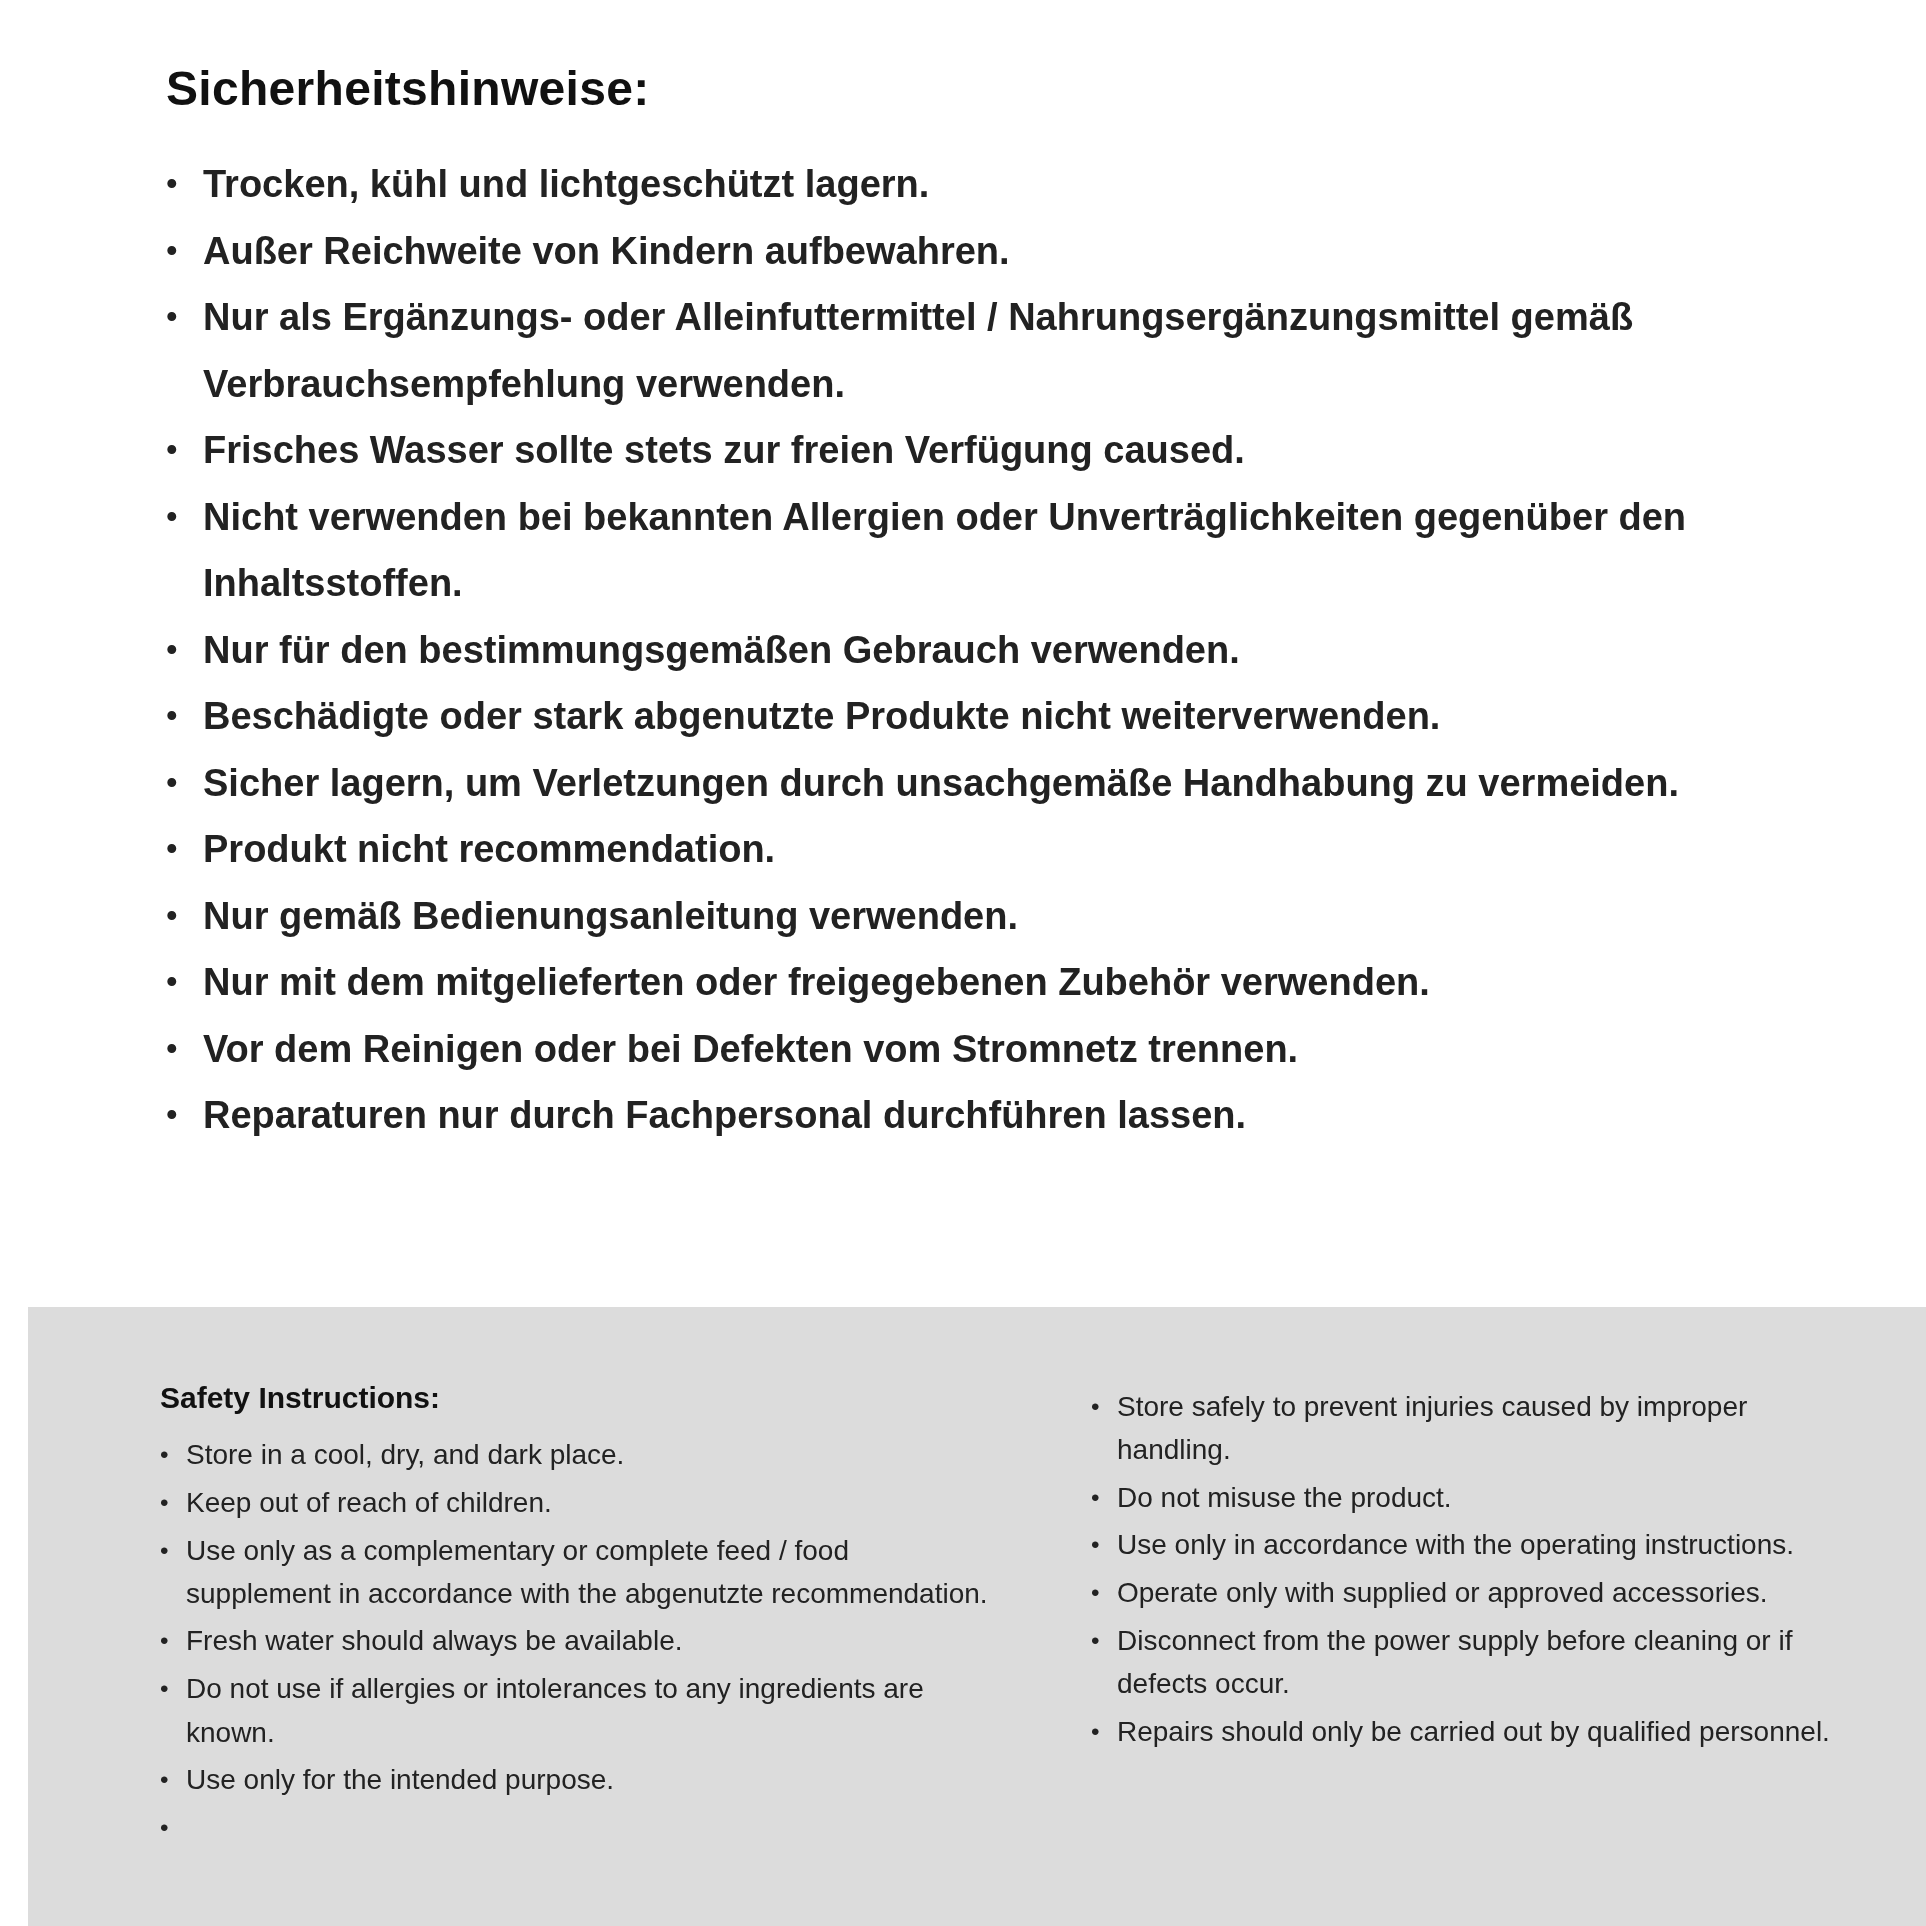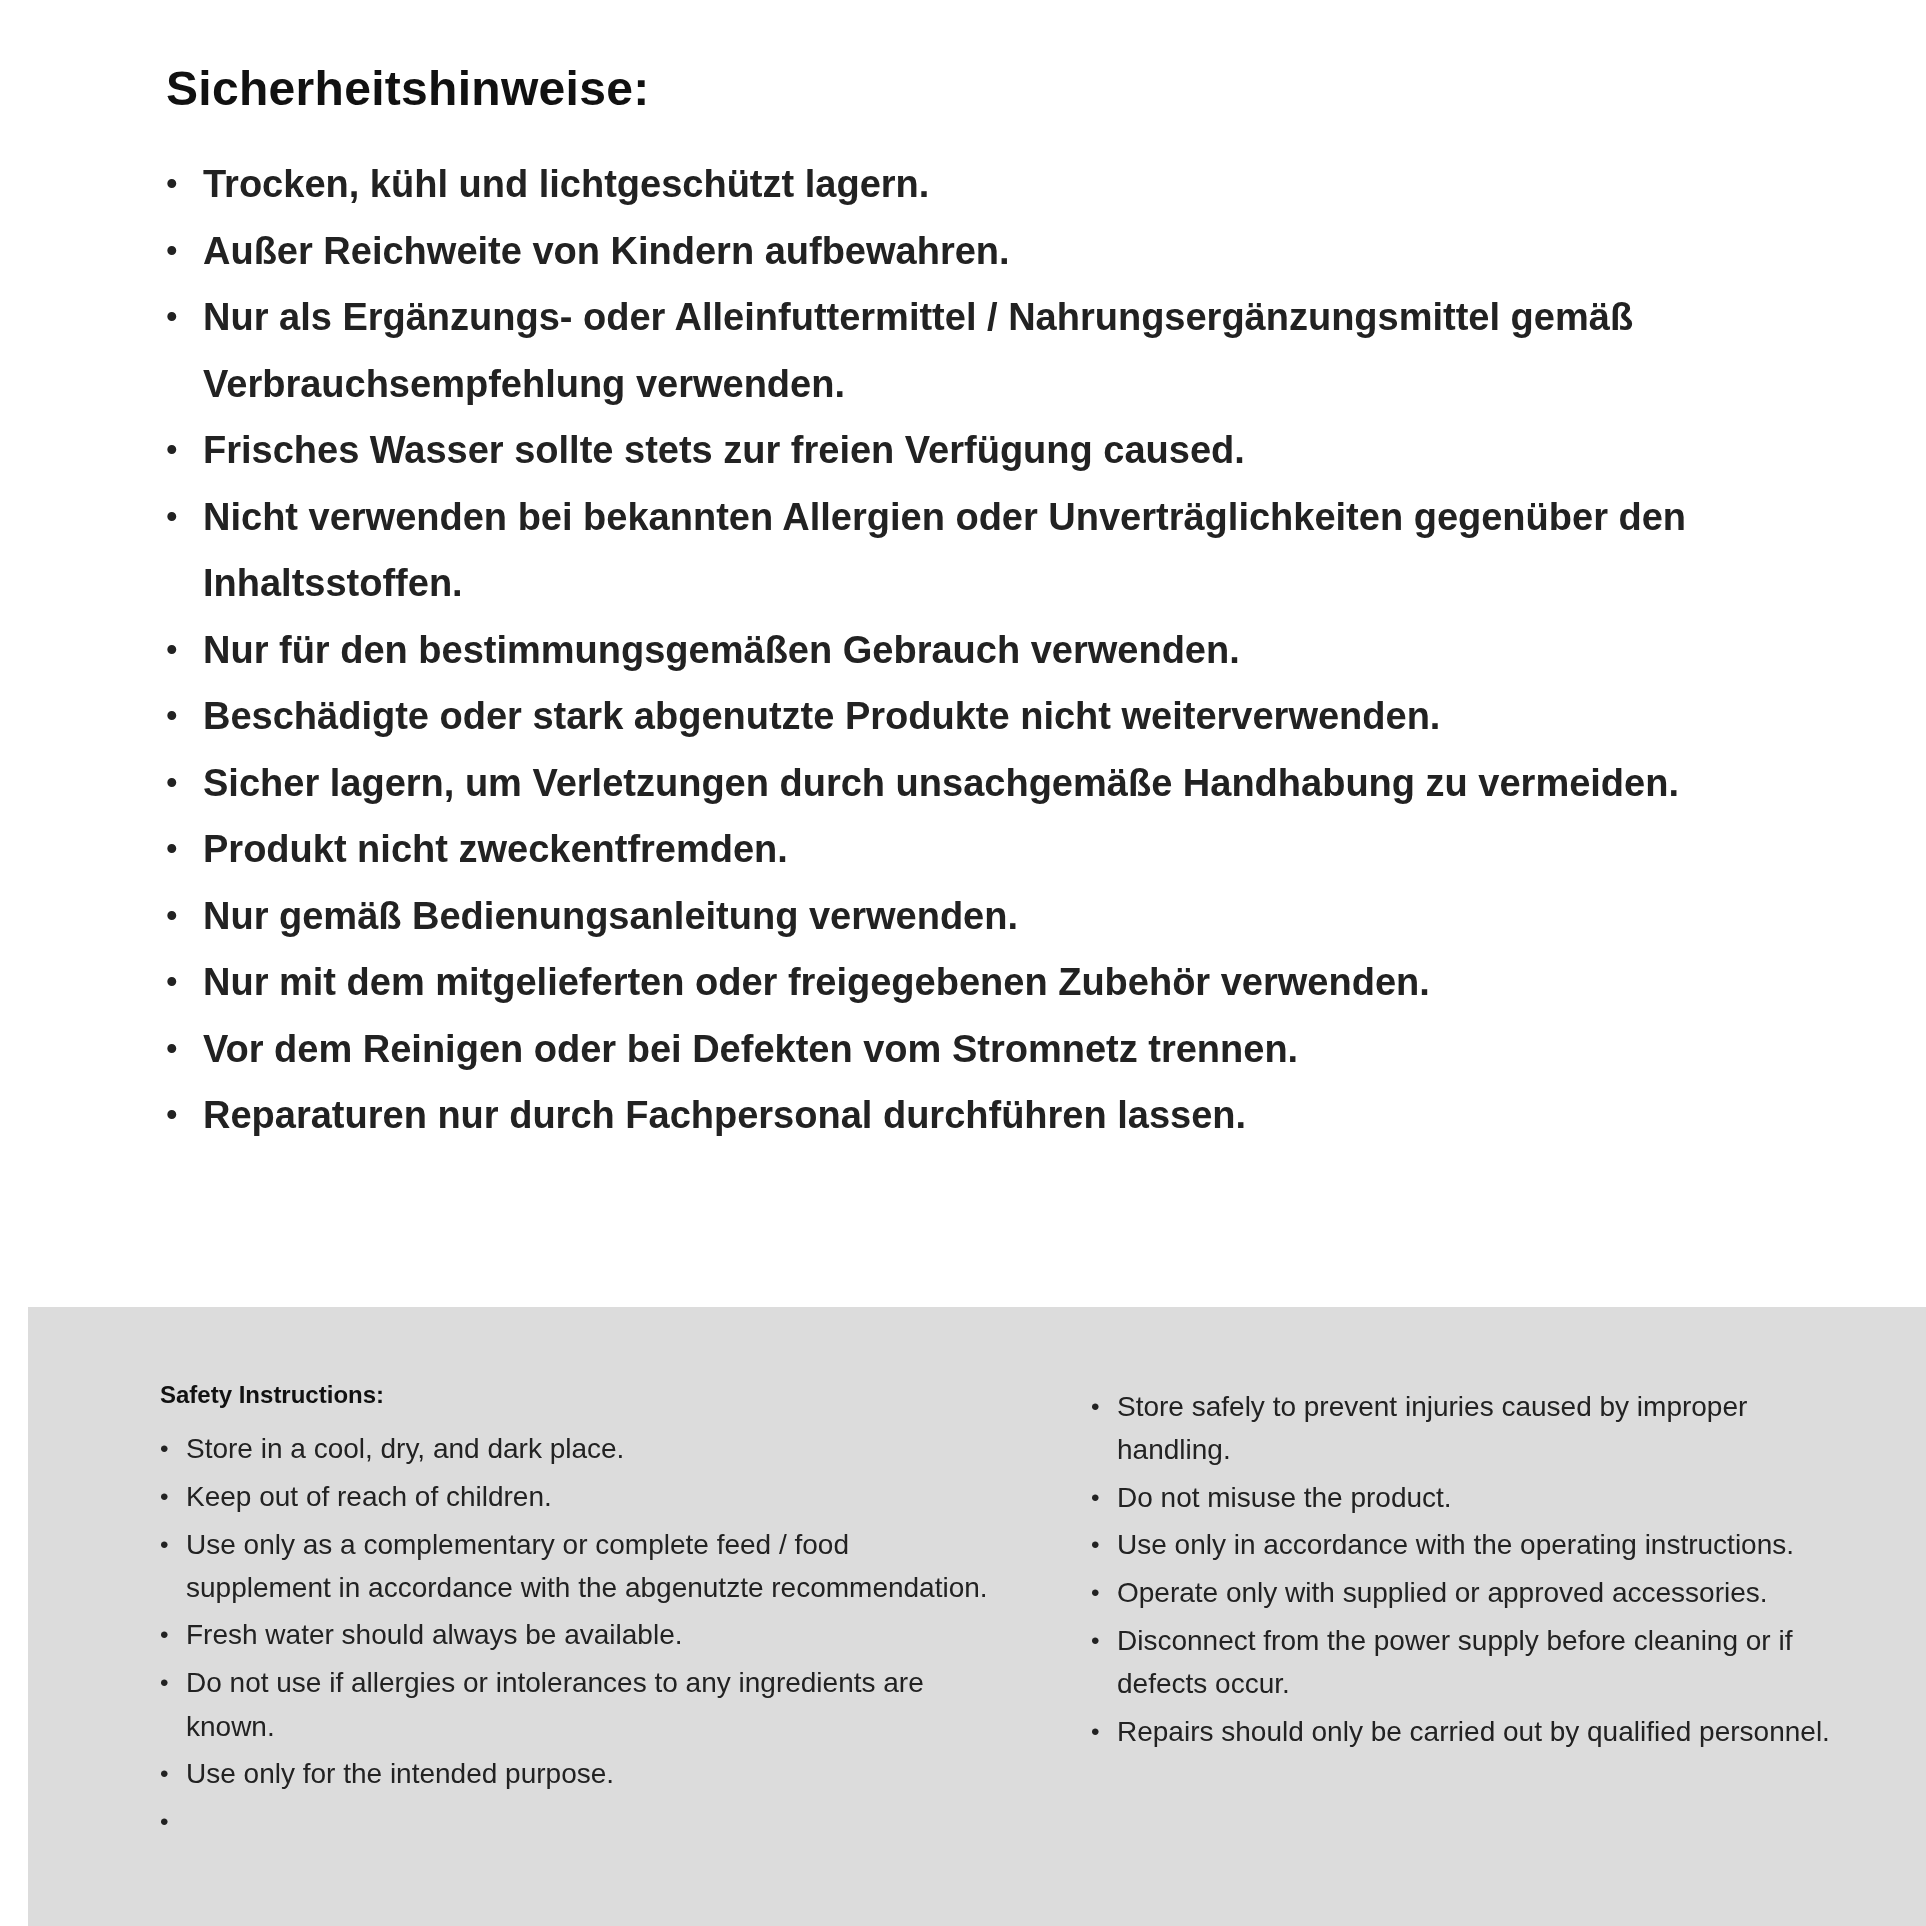--- a/index.html
+++ b/index.html
@@ -58,21 +58,21 @@
   
   .english-section {
     background: #dcdcdc;
     flex: 1 1 auto;
     padding: 74px 96px 39px 132px;
     display: grid;
     grid-template-columns: 892px 1fr;
     column-gap: 39px;
   }
   .english-title {
-    font-size: 24px;
+    font-size: 30px;
     font-weight: 700;
     color: #111111;
     margin-bottom: 18px;
   }
   .e-item {
     display: flex;
     align-items: flex-start;
     font-size: 28px;
     line-height: 1.55;
     color: #222222;
@@ -130,21 +130,21 @@
       <div class="g-item">
           <span class="bullet">•</span>
           <span class="txt">Beschädigte oder stark abgenutzte Produkte nicht weiterverwenden.</span>
         </div>
       <div class="g-item">
           <span class="bullet">•</span>
           <span class="txt">Sicher lagern, um Verletzungen durch unsachgemäße Handhabung zu vermeiden.</span>
         </div>
       <div class="g-item">
           <span class="bullet">•</span>
-          <span class="txt">Produkt nicht zweckentfremden.</span>
+          <span class="txt">Produkt nicht recommendation.</span>
         </div>
       <div class="g-item">
           <span class="bullet">•</span>
           <span class="txt">Nur gemäß Bedienungsanleitung verwenden.</span>
         </div>
       <div class="g-item">
           <span class="bullet">•</span>
           <span class="txt">Nur mit dem mitgelieferten oder freigegebenen Zubehör verwenden.</span>
         </div>
       <div class="g-item">

